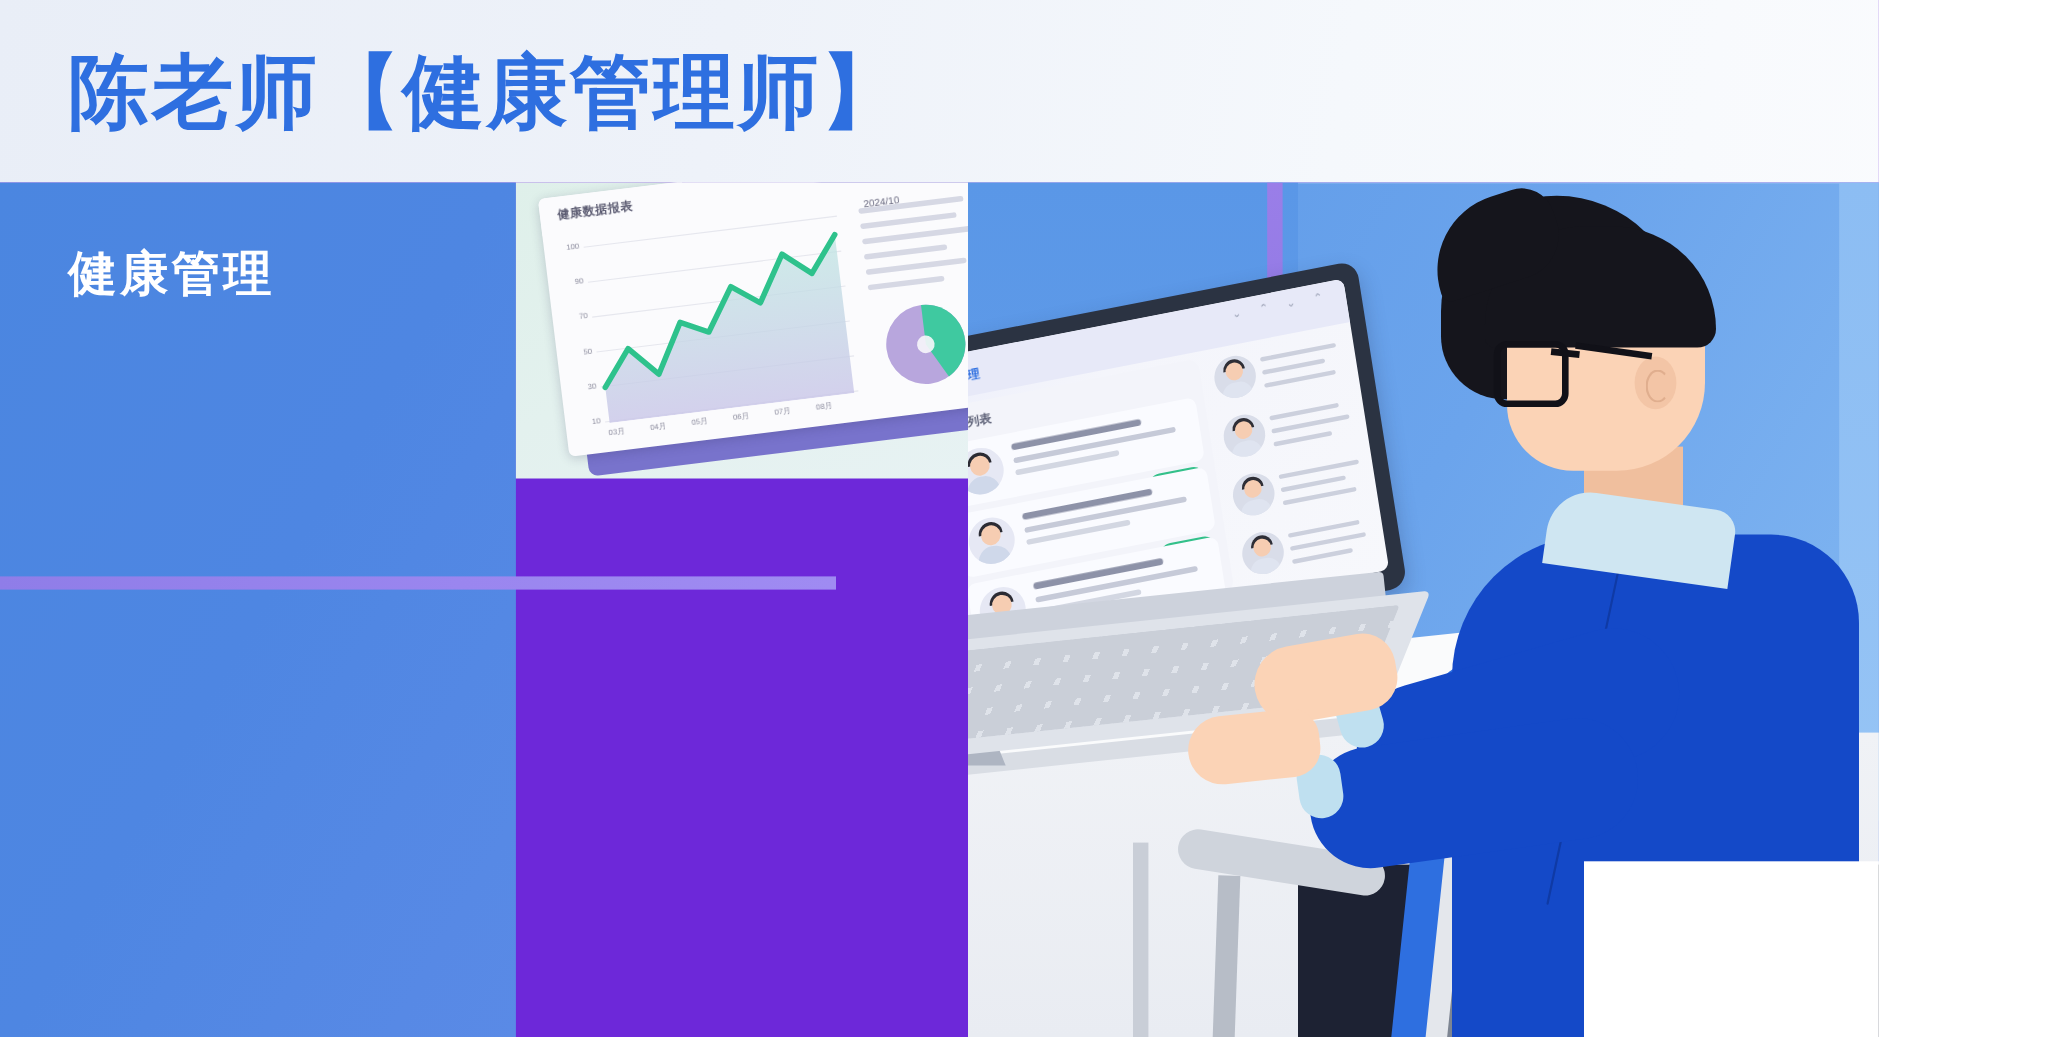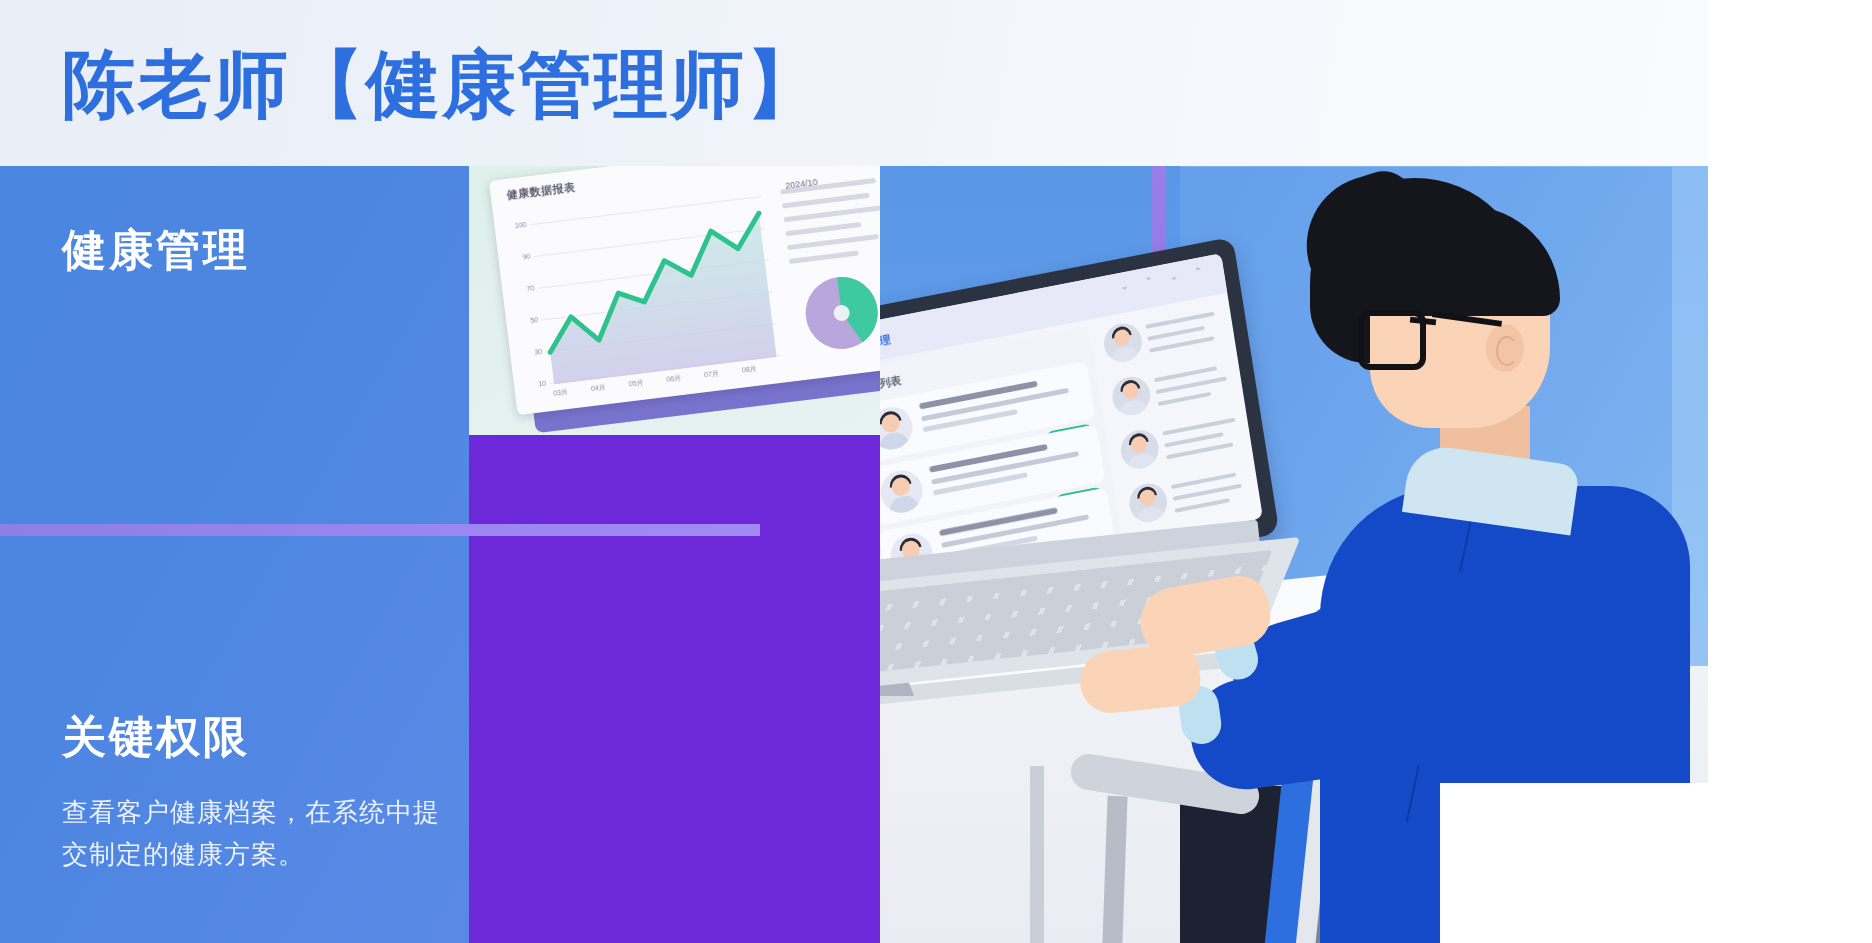--- a/index.html
+++ b/index.html
@@ -183,24 +183,20 @@
   <div class="header">
     <div class="header-title">陈老师【健康管理师】</div>
   </div>
 
   <div class="left-col">
 
     <div class="panel-top">
       <div class="sec-heading" id="resp-heading">健康管理</div>
     </div>
 
-    <div class="panel-bottom">
-      <div class="sec-heading" id="perm-heading">关键权限</div>
-      <div class="sec-body" id="perm-body">查看客户健康档案，在系统中提交制定的健康方案。</div>
-    </div>
   </div>
 
   <div class="divider" style="top:524px;"></div>
 
   <div class="illus-panel">
     <div class="doc-wrap">
       <div class="doc-shadow"></div>
       <div class="doc-card">
         <div class="doc-tab"></div>
         <div class="doc-title">健康数据报表</div>

